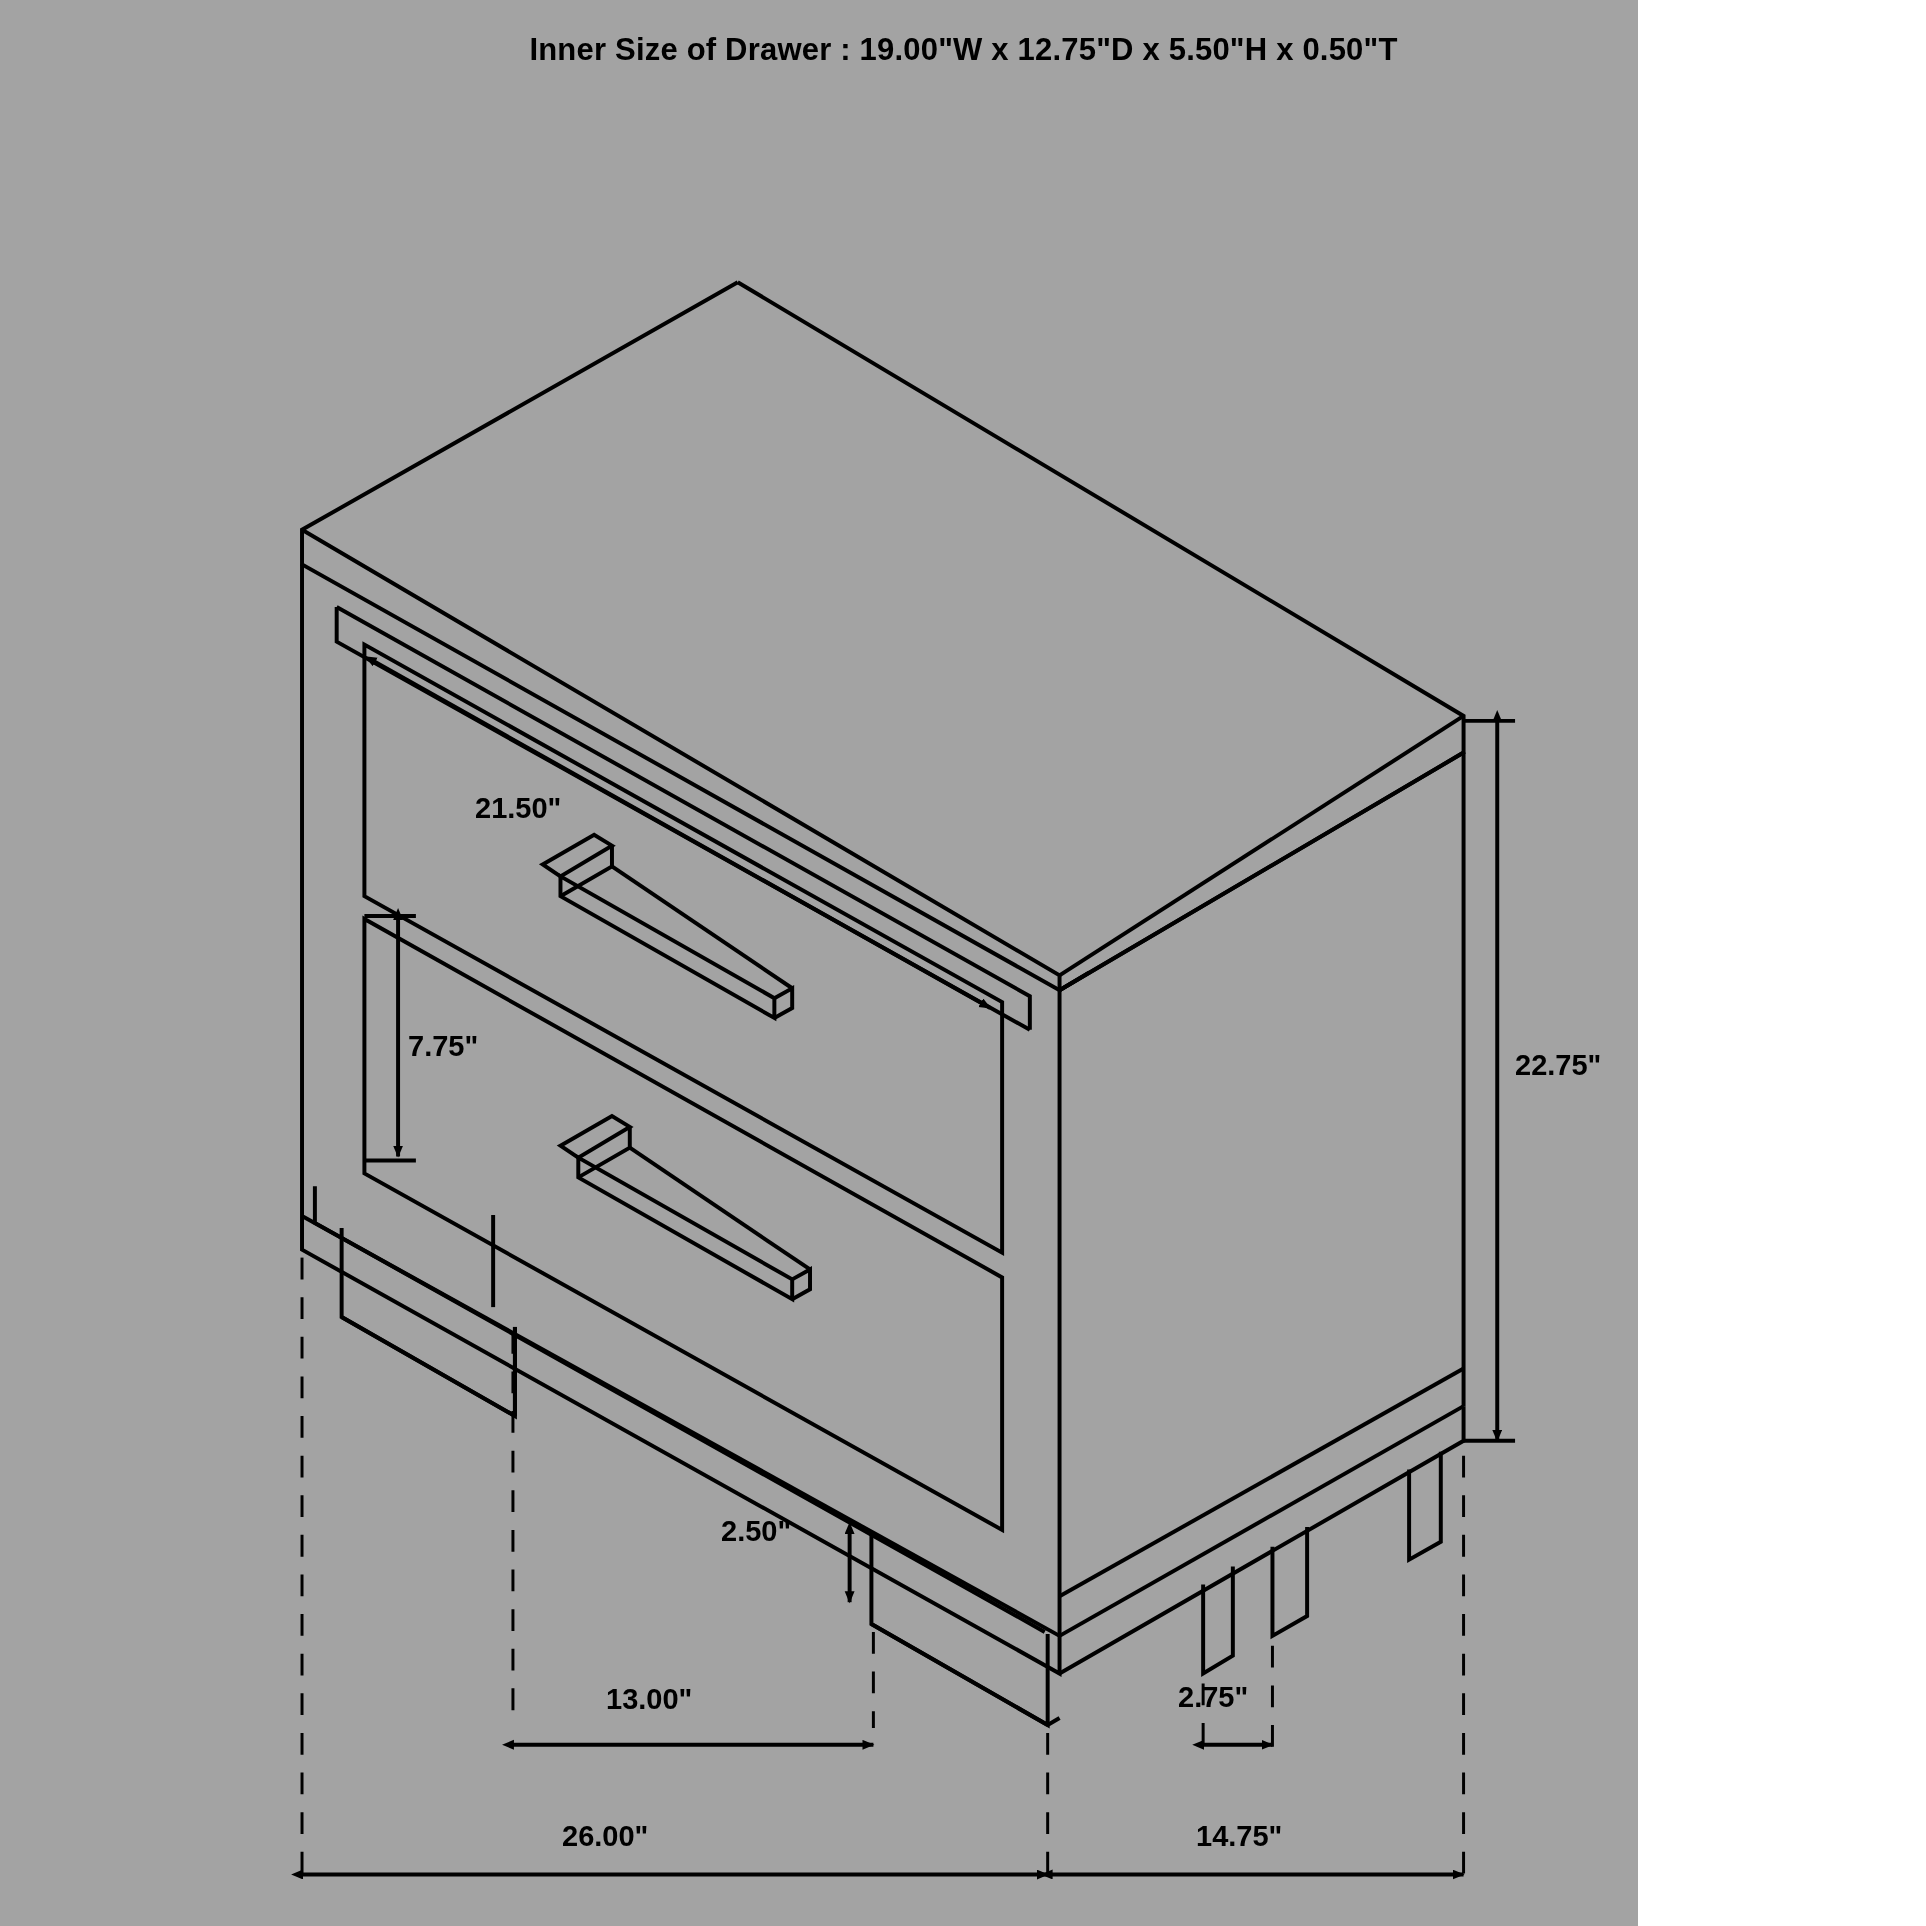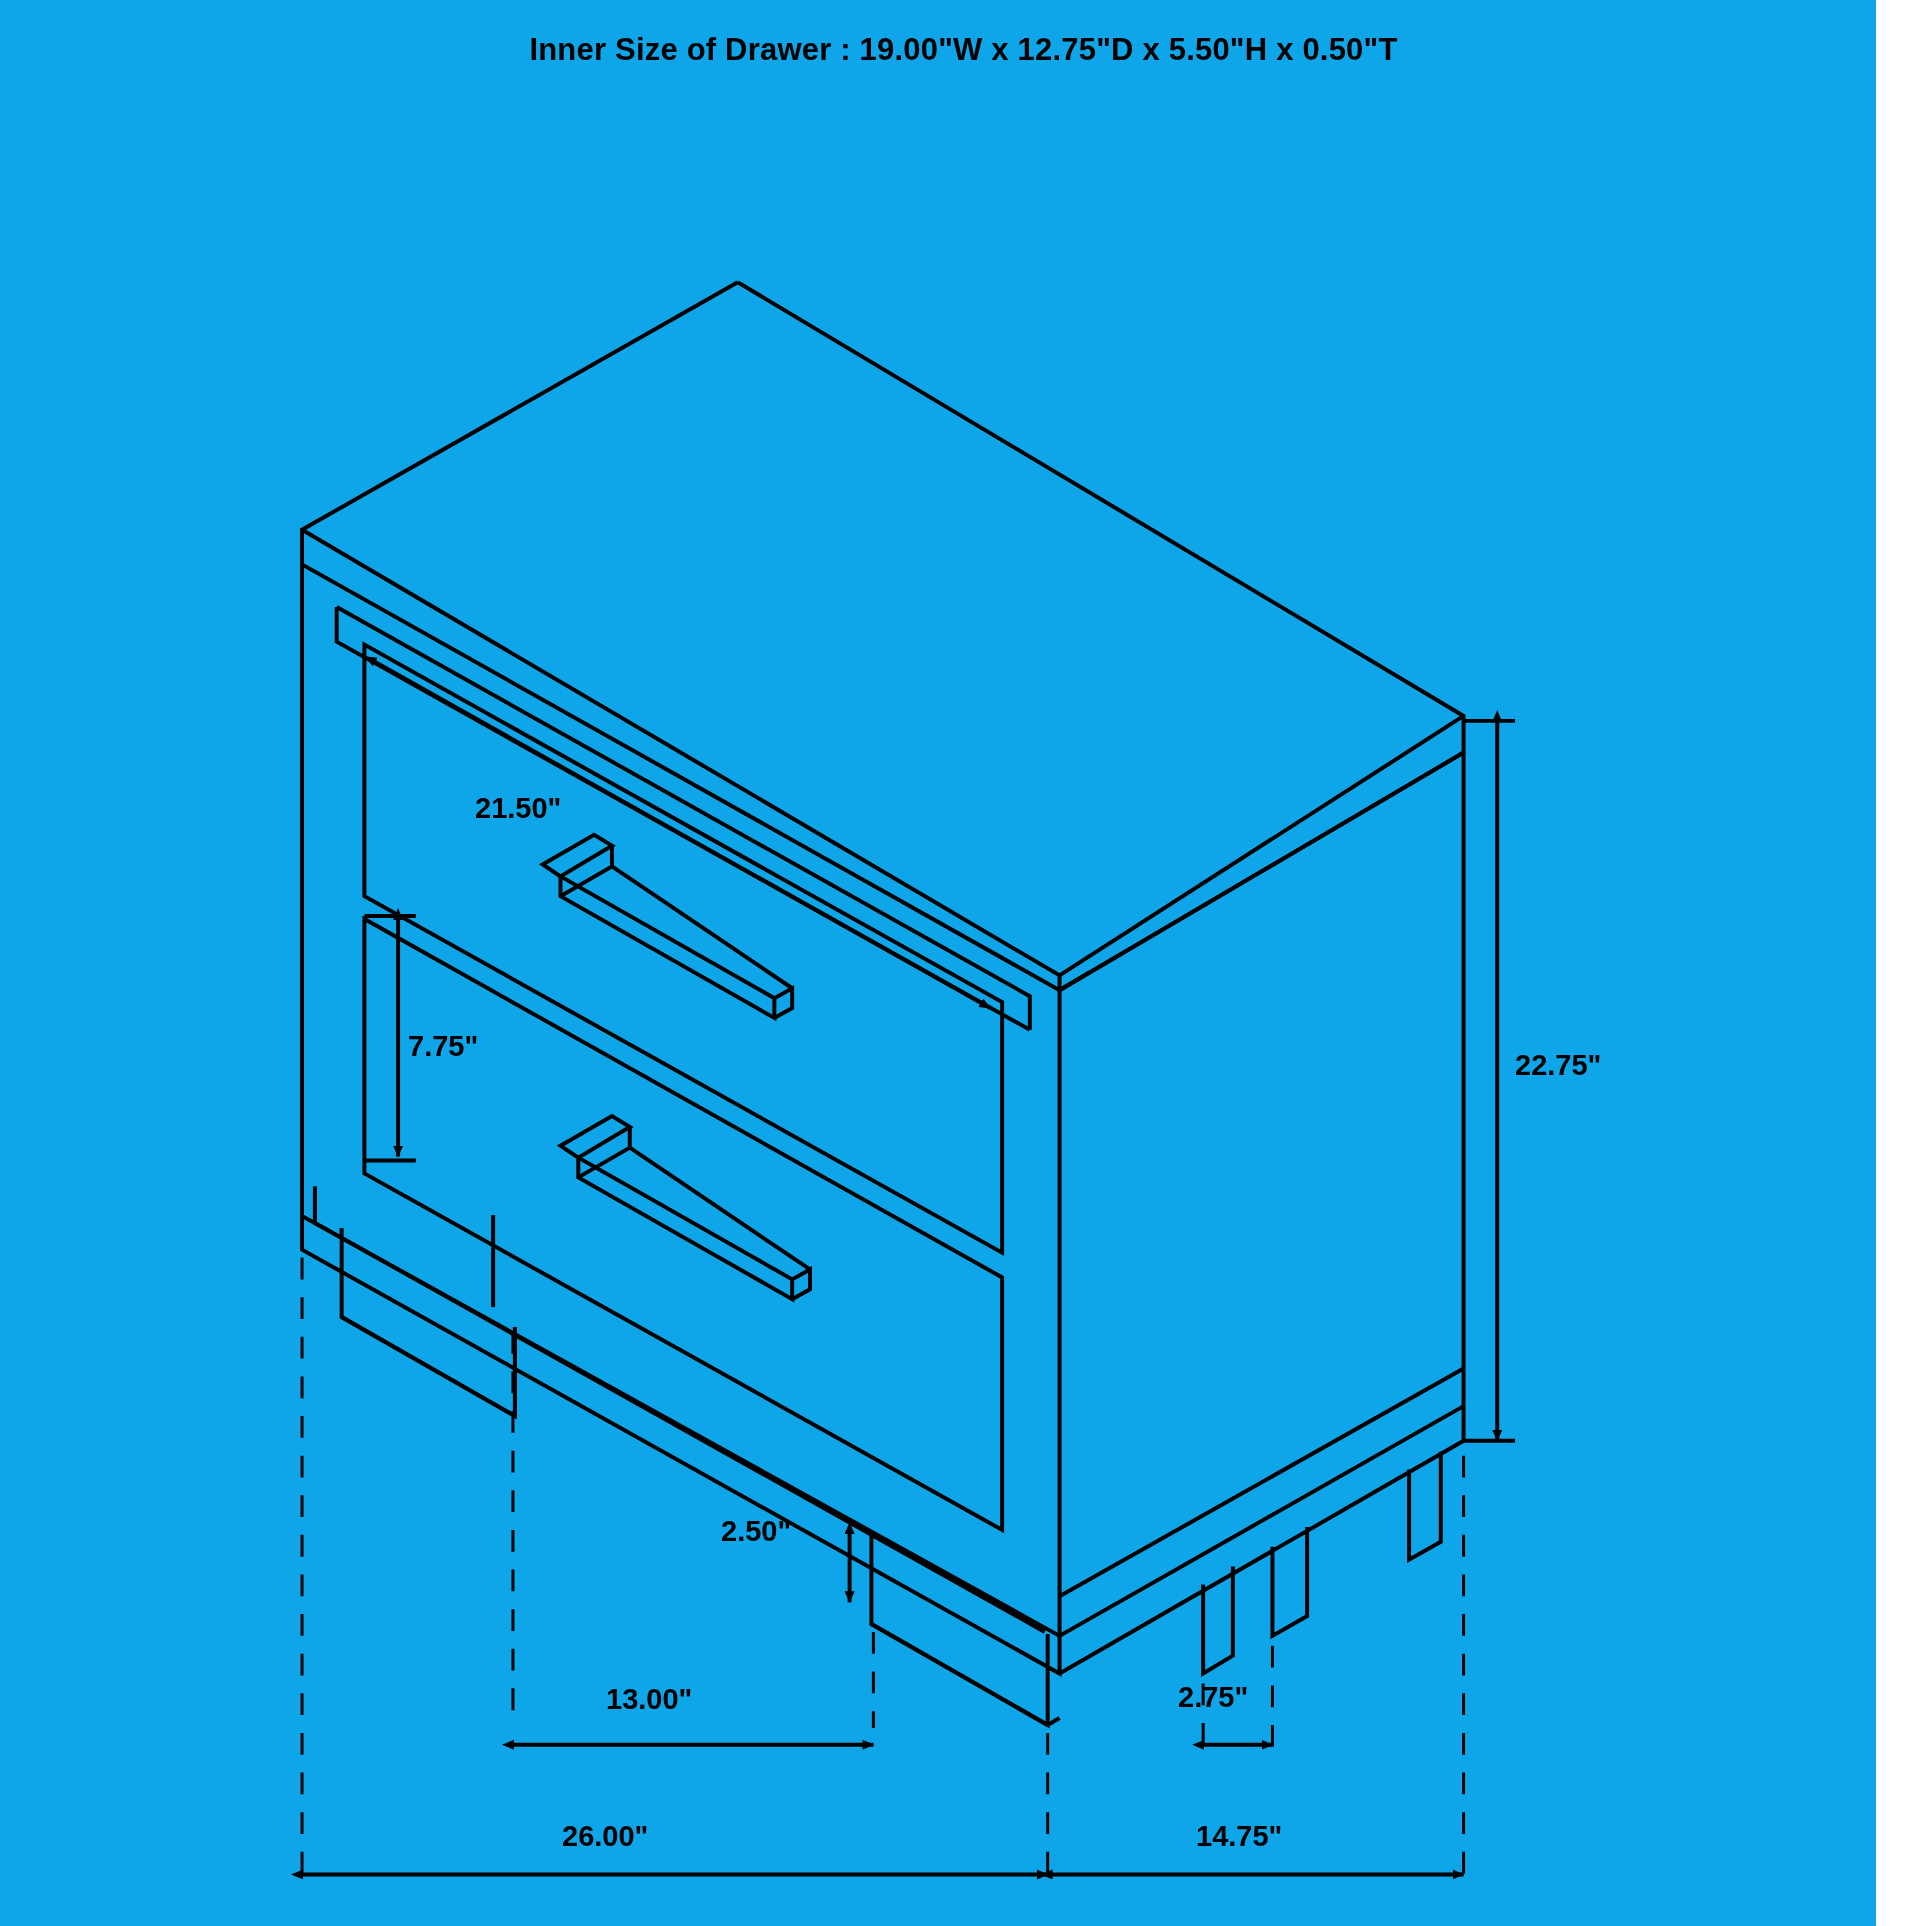--- a/index.html
+++ b/index.html
@@ -6,23 +6,23 @@
     margin: 0;
     padding: 0;
     background: #ffffff;
   }
   body {
     font-family: "Liberation Sans", sans-serif;
     color: #000000;
   }
   #page {
     position: relative;
-    width: 1876px;
+    width: 1638px;
     height: 1927px;
-    background: #0ea5e9;
+    background: #a3a3a3;
     overflow: hidden;
   }
   #title {
     position: absolute;
     top: 32px;
     left: 0;
     width: 1927px;
     text-align: center;
     font-size: 31px;
     font-weight: bold;

